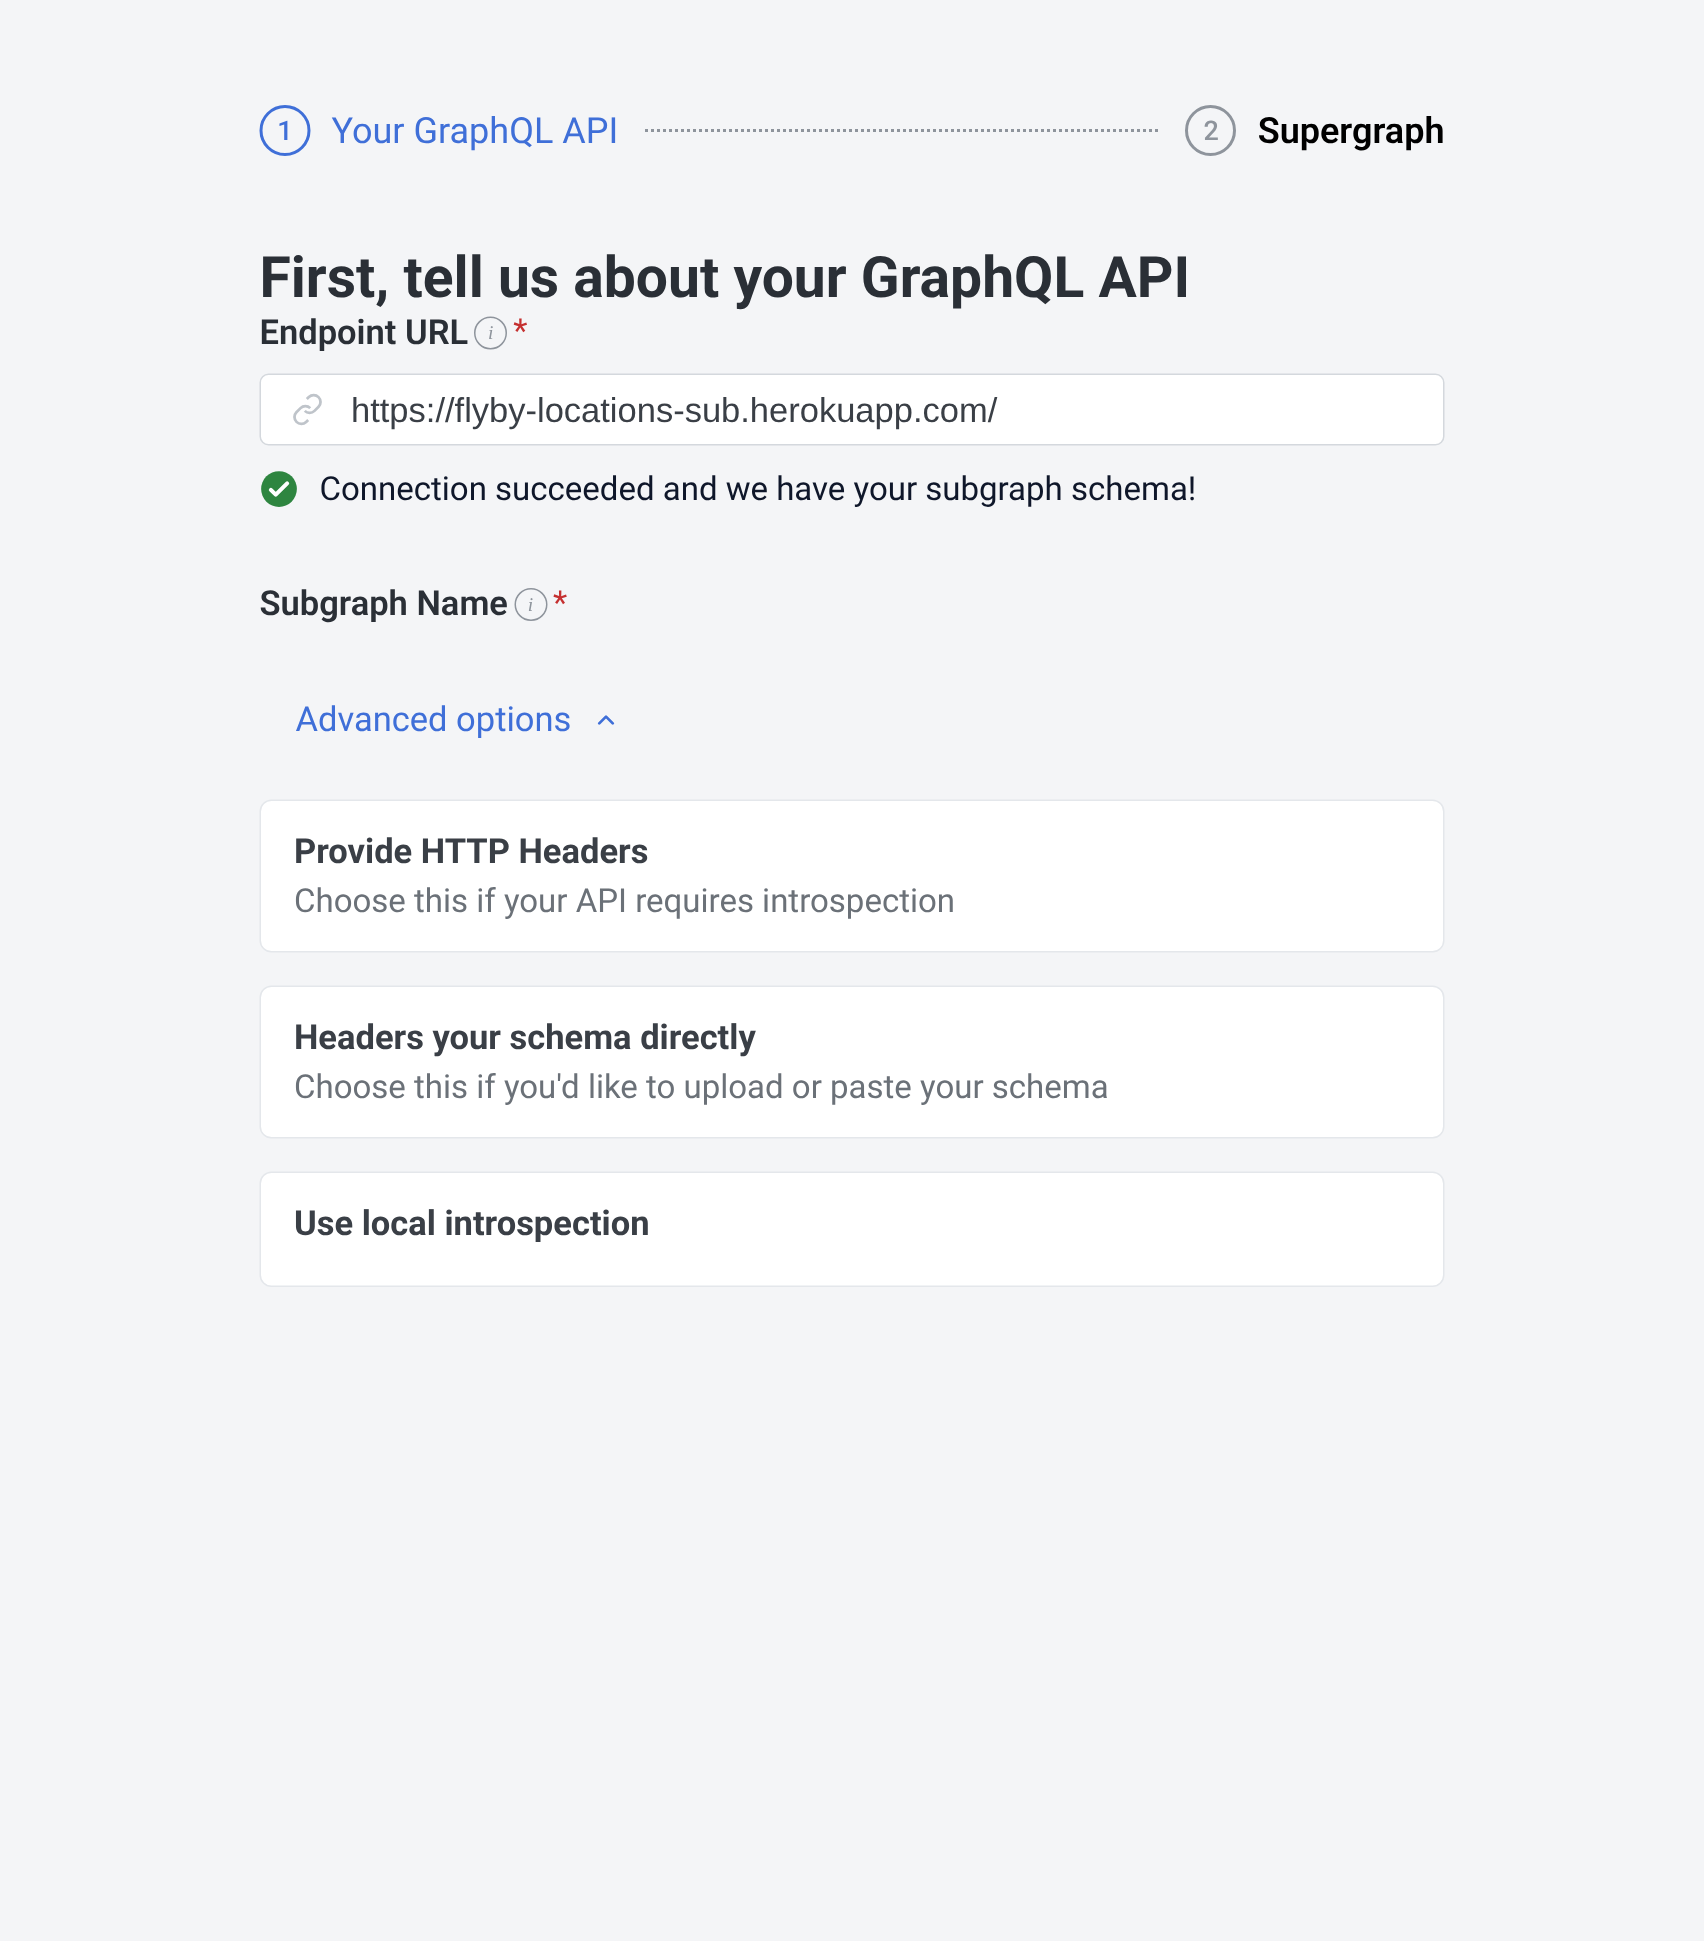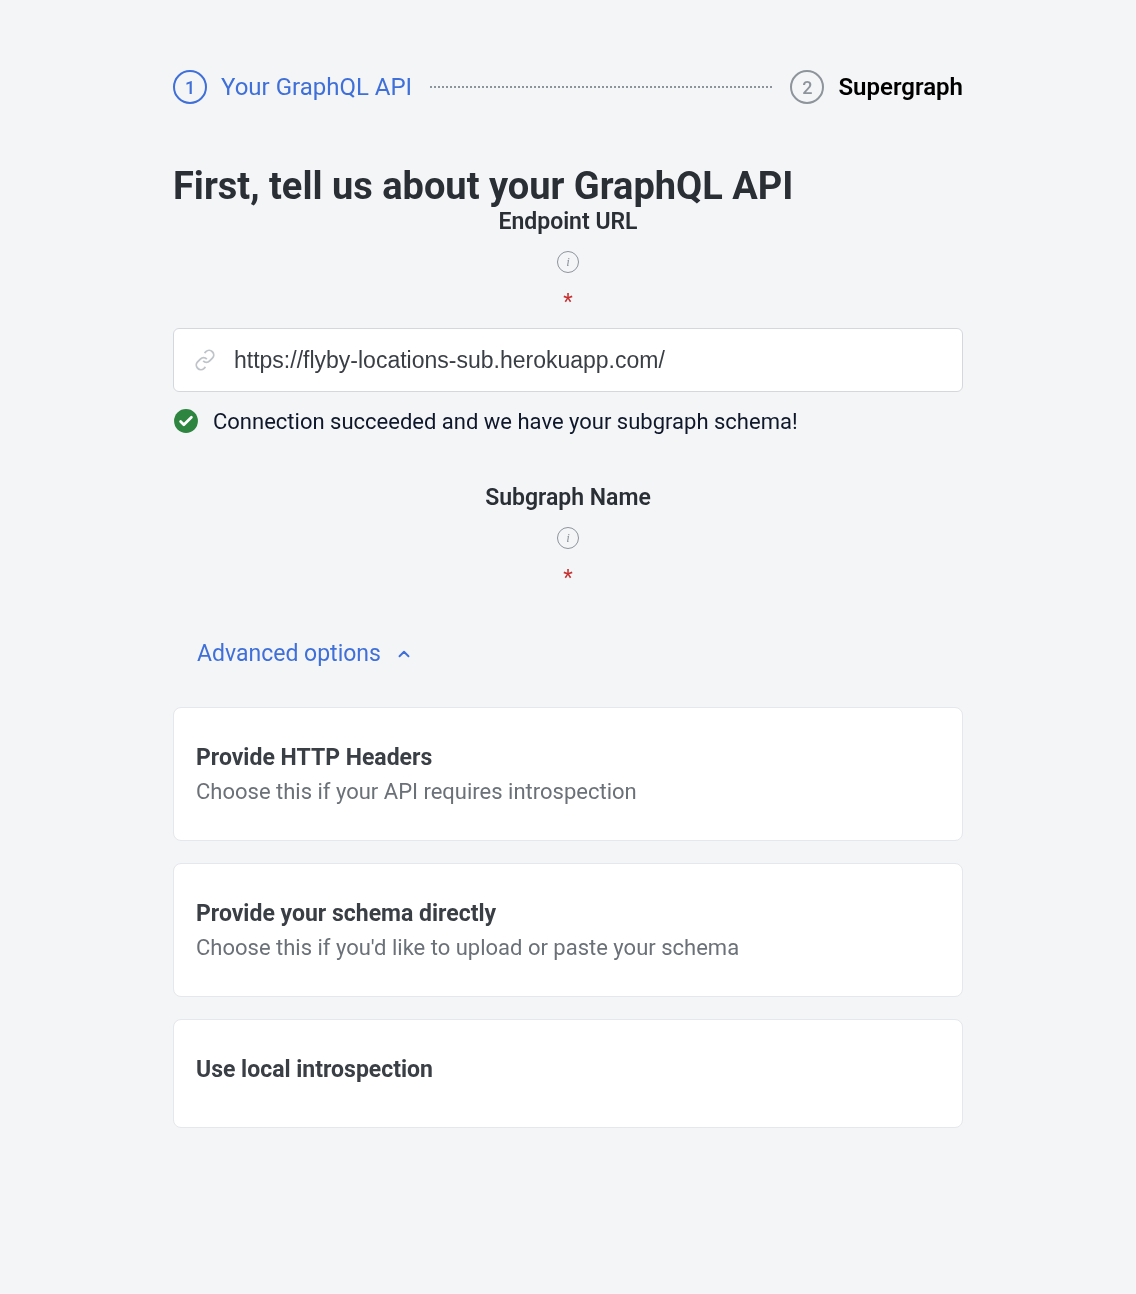--- a/index.html
+++ b/index.html
@@ -67,23 +67,22 @@
     font-size: 38px;
     font-weight: 700;
     color: #2a2f36;
   }
   .field {
     margin-bottom: 50px;
   }
   .field-label-row {
     display: flex;
     align-items: center;
-    gap: 16px;
+    gap: 4px;
     margin-bottom: 14px;
-    flex-direction: column;
   }
   .field-label {
     font-size: 23px;
     font-weight: 600;
     color: #2a2f36;
   }
   .info-icon {
     width: 22px;
     height: 22px;
     border-radius: 50%;
@@ -100,21 +99,21 @@
     color: #c53030;
     font-size: 22px;
   }
   .input-wrap {
     display: flex;
     align-items: center;
     background: #fff;
     border: 1px solid #d4d8dd;
     border-radius: 6px;
     padding: 0 20px;
-    height: 64px;
+    height: 48px;
     gap: 18px;
   }
   .link-icon {
     width: 22px;
     height: 22px;
     flex-shrink: 0;
   }
   .input-text {
     flex: 1;
     border: none;
@@ -155,21 +154,21 @@
     margin-left: 24px;
   }
   .chevron {
     width: 18px;
     height: 18px;
   }
   .option-card {
     background: #fff;
     border: 1px solid #e4e7eb;
     border-radius: 8px;
-    padding: 36px 22px;
+    padding: 20px 22px;
     margin-bottom: 22px;
     cursor: pointer;
   }
   .option-title {
     font-size: 23px;
     font-weight: 700;
     color: #3a3f46;
     margin-bottom: 8px;
   }
   .option-desc {
@@ -232,21 +231,21 @@
       <path d="M6 15l6-6 6 6" stroke-linecap="round" stroke-linejoin="round"></path>
     </svg>
   </div>
 
   <div class="option-card">
     <div class="option-title">Provide HTTP Headers</div>
     <div class="option-desc">Choose this if your API requires introspection</div>
   </div>
 
   <div class="option-card">
-    <div class="option-title">Provide your schema directly</div>
+    <div class="option-title">Headers your schema directly</div>
     <div class="option-desc">Choose this if you'd like to upload or paste your schema</div>
   </div>
 
   <div class="option-card">
     <div class="option-title">Use local introspection</div>
   </div>
 
 </div>
 
 </body></html>

